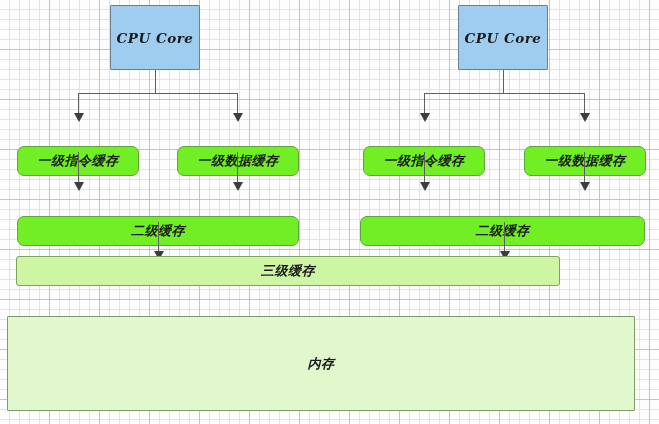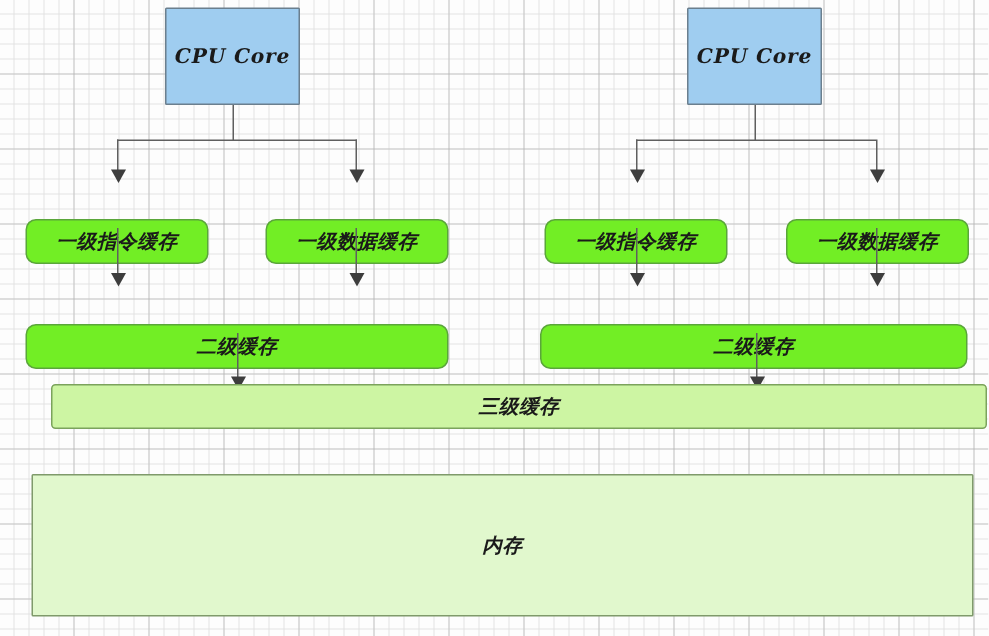--- a/index.html
+++ b/index.html
@@ -140,21 +140,21 @@
   <div class="vline" style="left:584px; top:152px; height:32px;"></div>
   <div class="arrowhead" style="left:580px; top:182px;"></div>
 
   <div class="node cache1" style="left:360px; top:192px; width:285px; height:30px;">
     <span>二级缓存</span>
   </div>
 
   <div class="vline" style="left:504px; top:222px; height:32px;"></div>
   <div class="arrowhead" style="left:500px; top:251px;"></div>
 
-  <div class="node cache3" style="left:34px; top:256px; width:624px; height:30px;">
+  <div class="node cache3" style="left:16px; top:256px; width:544px; height:30px;">
     <span>三级缓存</span>
   </div>
 
-  <div class="node memory" style="left:21px; top:316px; width:628px; height:95px;">
+  <div class="node memory" style="left:7px; top:316px; width:628px; height:95px;">
     <span>内存</span>
   </div>
 
 </div>
 
 </body></html>

